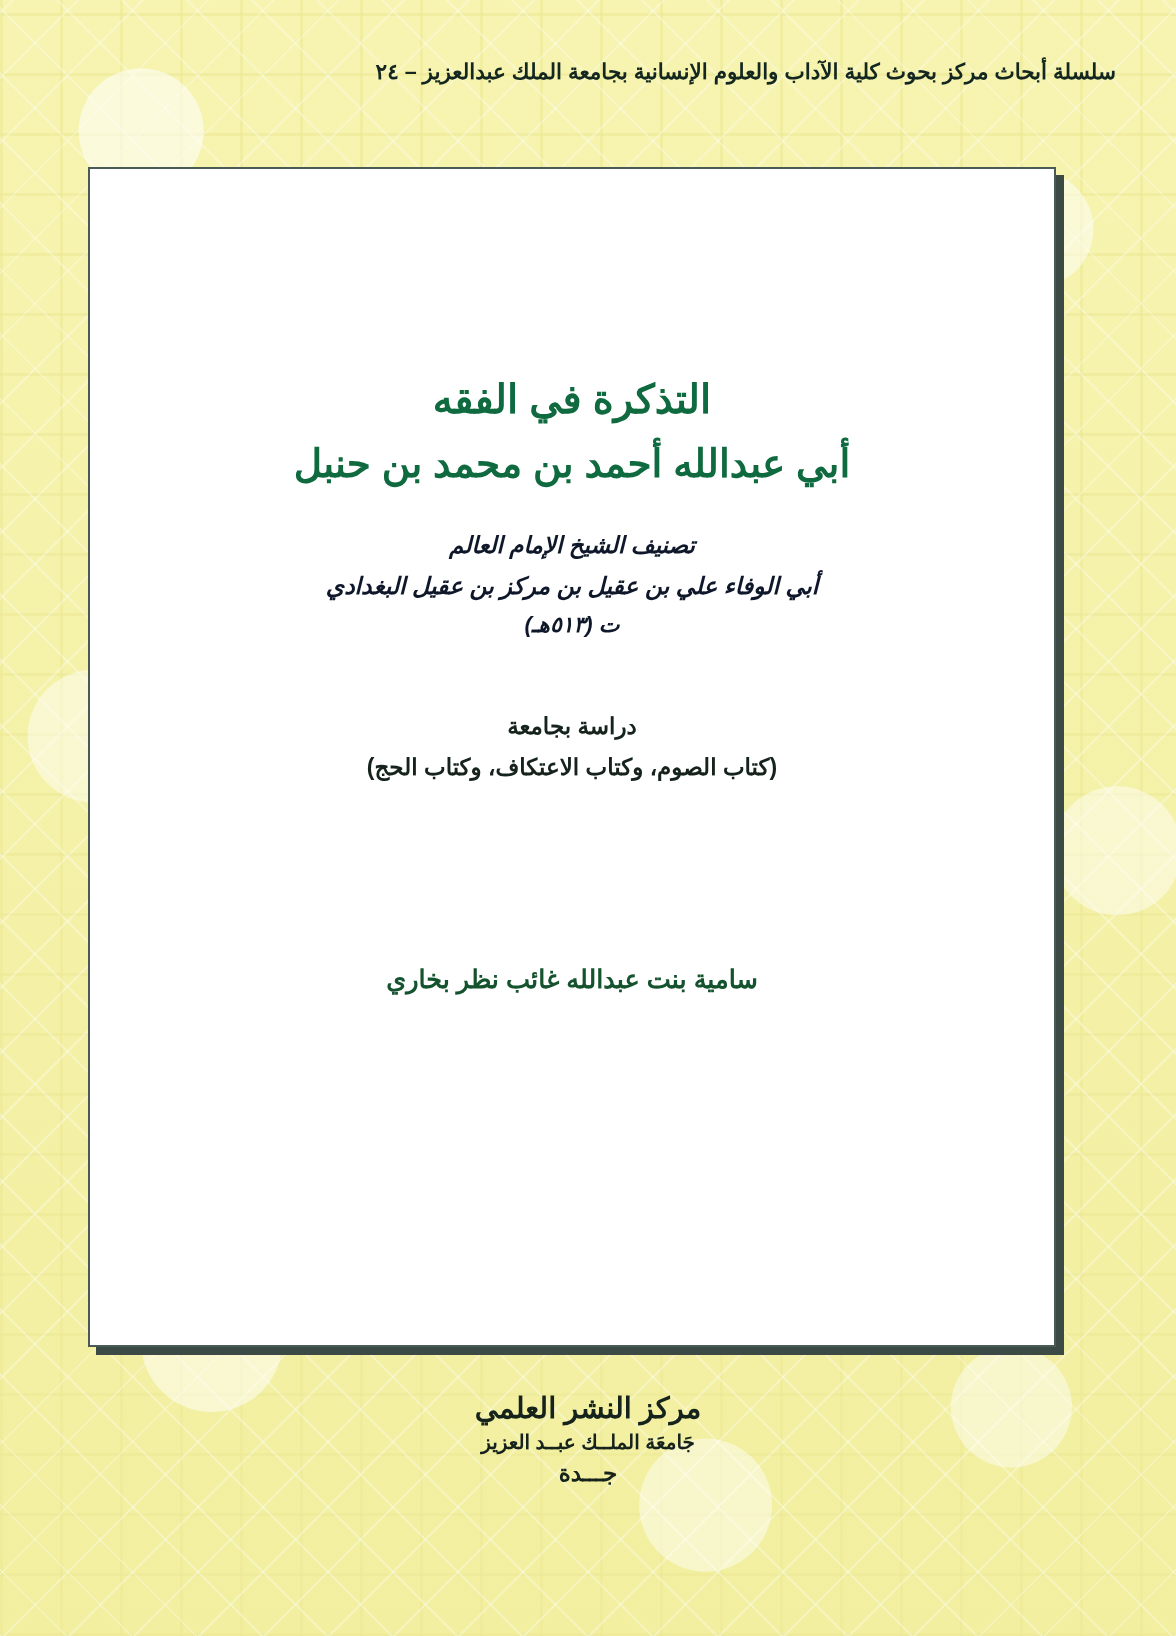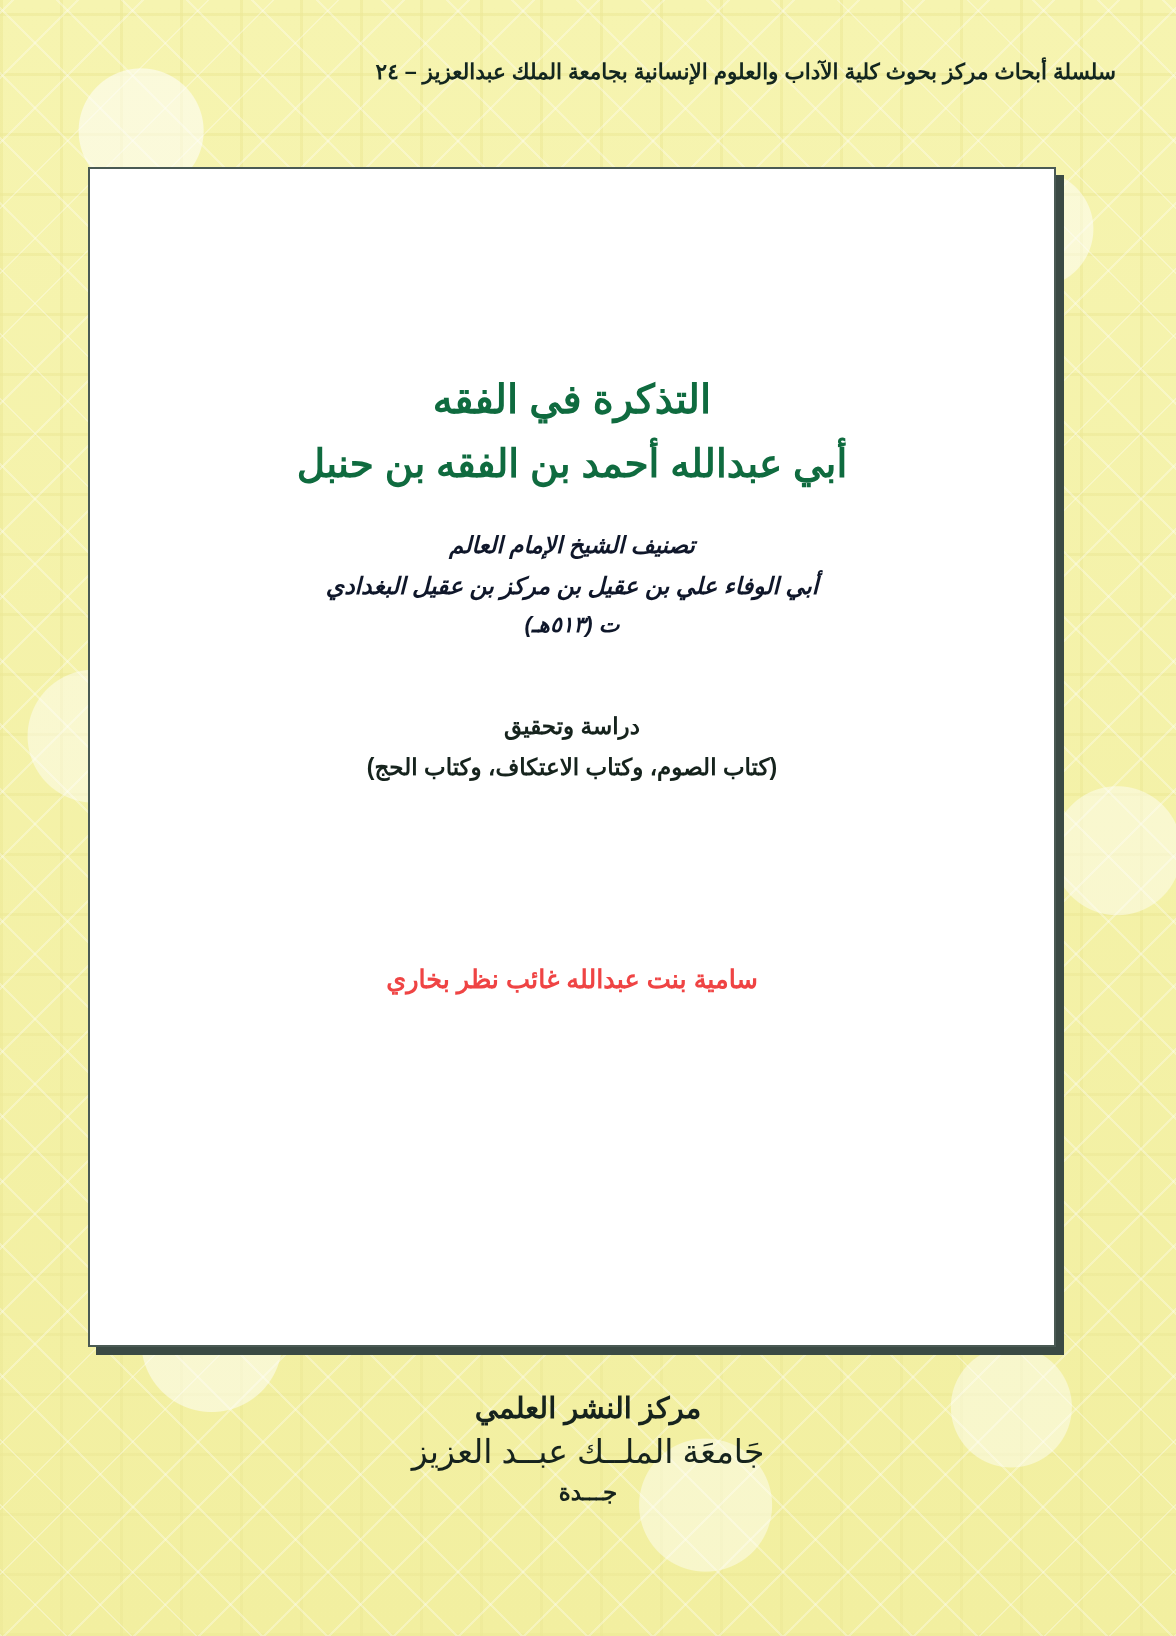--- a/index.html
+++ b/index.html
@@ -104,40 +104,40 @@
     color: #16231d;
     font-weight: bold;
     font-size: 23px;
     line-height: 1.78;
   }
   .study .l2 {
     font-size: 23px;
   }
   .author {
     margin-top: 176px;
-    color: #ef4444;
+    color: #14532d;
     font-weight: bold;
     font-size: 25.5px;
   }
   .publisher {
     position: absolute;
     left: 0;
     right: 0;
     top: 1390px;
     text-align: center;
     color: #16231d;
   }
   .pub-1 {
     font-size: 29px;
     font-weight: bold;
     line-height: 1.3;
   }
   .pub-2 {
-    font-size: 33px;
-    font-weight: normal;
+    font-size: 20px;
+    font-weight: bold;
     line-height: 1.45;
   }
   .pub-3 {
     font-size: 23px;
     font-weight: bold;
     line-height: 1.45;
     letter-spacing: 2px;
   }
 </style>
 </head>
@@ -147,31 +147,31 @@
 
   <div class="series-line">سلسلة  أبحاث مركز بحوث كلية الآداب والعلوم الإنسانية بجامعة الملك عبدالعزيز – ٢٤</div>
 
   <div class="card-shadow"></div>
 
   <div class="card">
     <div class="card-inner">
 
       <div class="main-title">
         <div>التذكرة في الفقه</div>
-        <div class="title-l3">أبي عبدالله أحمد بن الفقه بن حنبل</div>
+        <div class="title-l3">أبي عبدالله أحمد بن محمد بن حنبل</div>
       </div>
 
       <div class="attrib">
         <div class="l1">تصنيف الشيخ الإمام العالم</div>
         <div class="l2">أبي الوفاء علي بن عقيل بن مركز بن عقيل البغدادي</div>
         <div class="l3">ت (٥١٣هـ)</div>
       </div>
 
       <div class="study">
-        <div class="l1">دراسة وتحقيق</div>
+        <div class="l1">دراسة بجامعة</div>
         <div class="l2">(كتاب الصوم، وكتاب الاعتكاف، وكتاب الحج)</div>
       </div>
 
       <div class="author">سامية بنت عبدالله غائب نظر بخاري</div>
 
     </div>
   </div>
 
   <div class="publisher">
     <div class="pub-1">مركز النشر العلمي</div>

